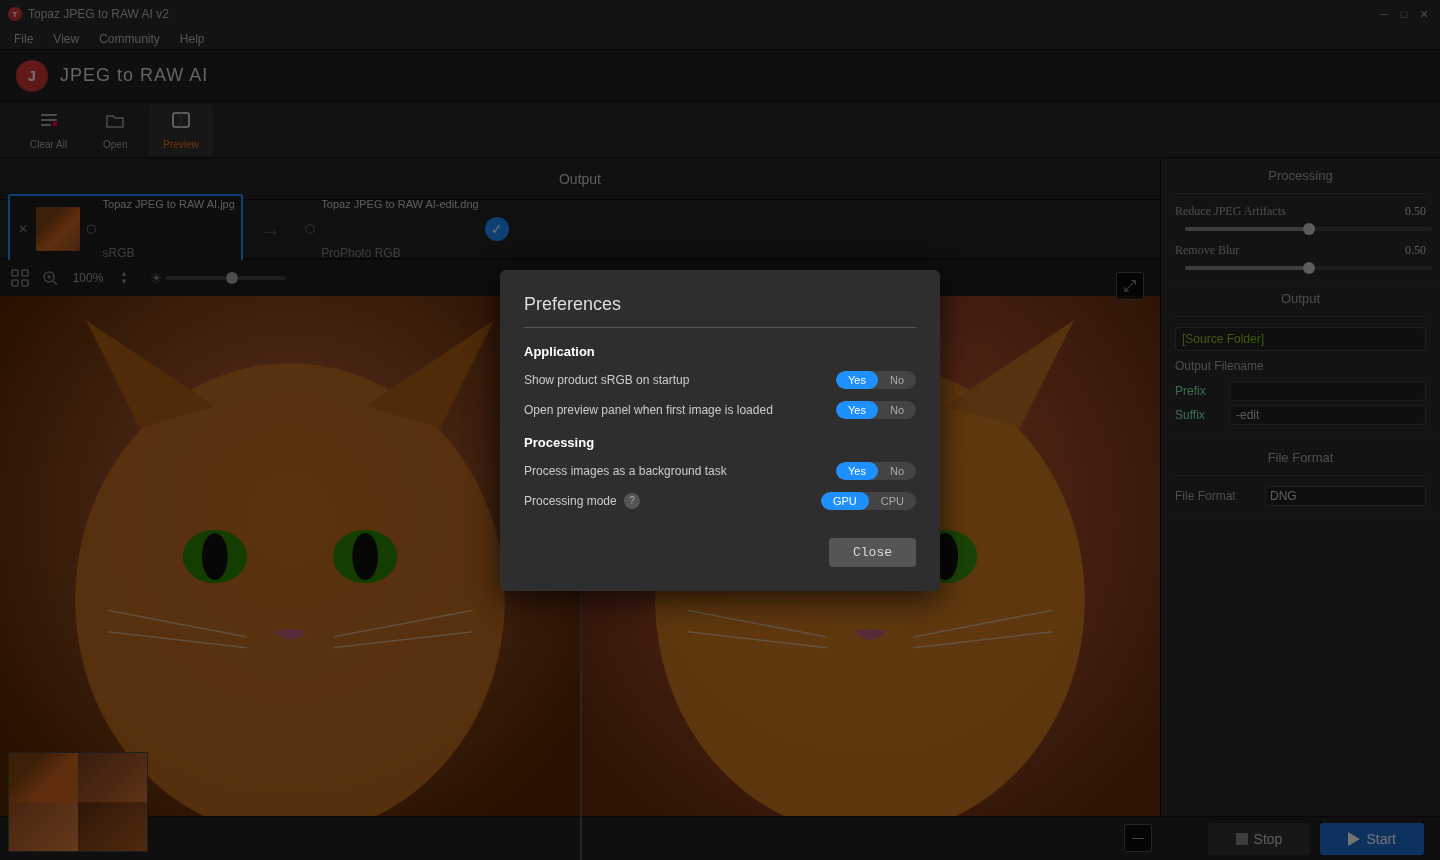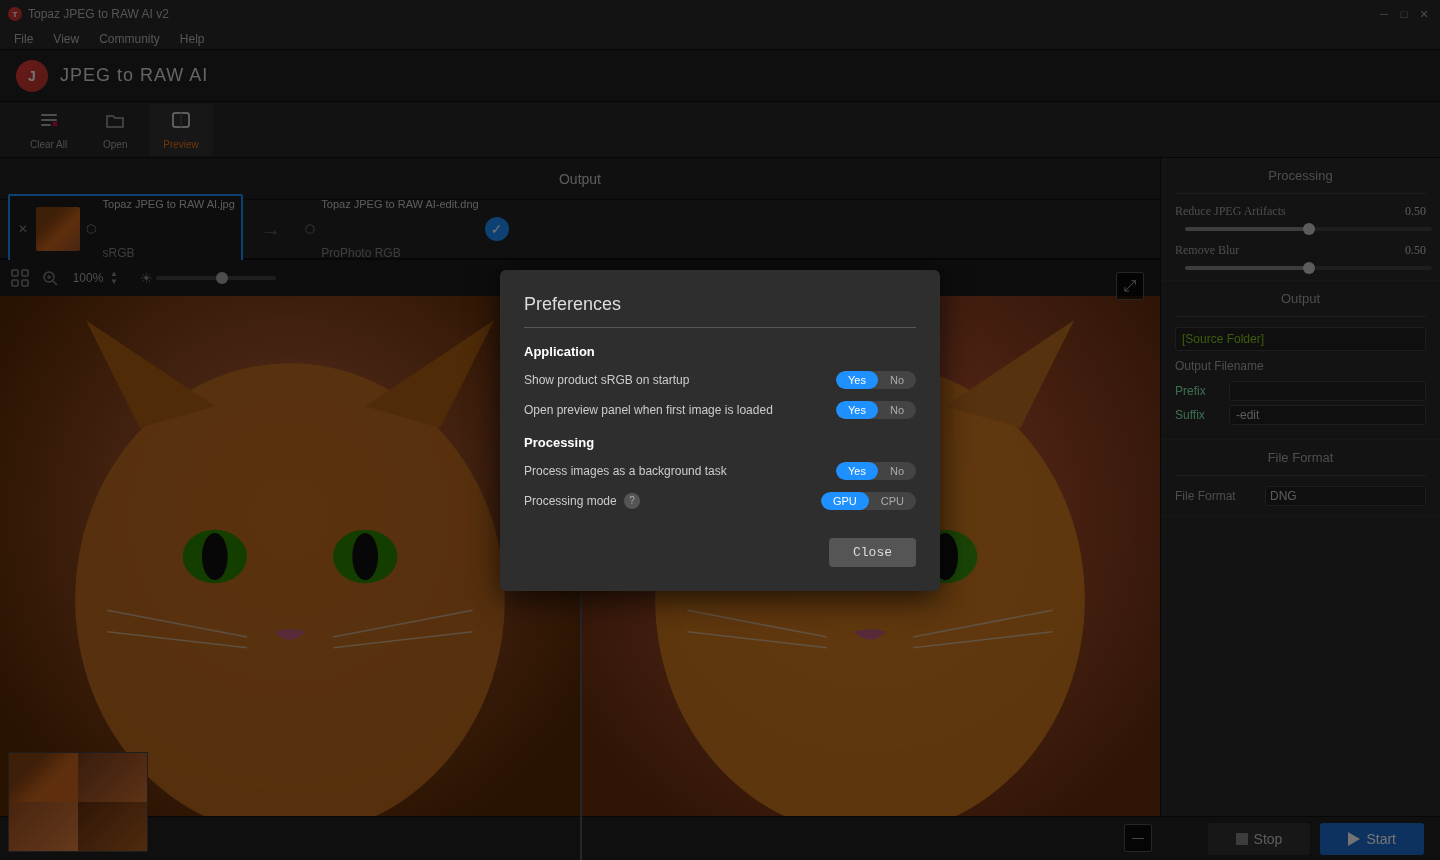--- a/index.html
+++ b/index.html
@@ -48,21 +48,21 @@
     .file-close { font-size: 12px; color: #888; cursor: pointer; padding: 2px; }
     .file-external { font-size: 12px; color: #888; cursor: pointer; }
     #arrow-separator { font-size: 20px; color: #666; padding: 0 10px; }
     .output-file-item { display: flex; align-items: center; gap: 6px; padding: 2px 6px; cursor: pointer; }
     .output-check { width: 24px; height: 24px; background: #1e90ff; border-radius: 50%; display: flex; align-items: center; justify-content: center; color: #fff; font-size: 14px; margin-left: auto; }
 
     
     #preview-area { flex: 1; position: relative; overflow: hidden; background: #1a1a1a; }
     #preview-toolbar { position: absolute; top: 0; left: 0; right: 0; height: 36px; display: flex; align-items: center; padding: 0 8px; gap: 6px; z-index: 5; background: rgba(30,30,30,0.8); }
     .preview-tool-btn { width: 24px; height: 24px; display: flex; align-items: center; justify-content: center; color: #888; cursor: pointer; font-size: 14px; }
-    .zoom-display { display: flex; align-items: center; gap: 2px; justify-content: flex-end; }
+    .zoom-display { display: flex; align-items: center; gap: 12px; justify-content: flex-end; }
     .zoom-value { font-size: 12px; color: #aaa; min-width: 40px; text-align: center; }
     .zoom-arrows { display: flex; flex-direction: column; }
     .zoom-arrow { font-size: 8px; color: #888; line-height: 1; cursor: pointer; }
     #brightness-slider { display: flex; align-items: center; gap: 4px; margin-left: 16px; }
     #brightness-icon { font-size: 14px; color: #888; }
     .mini-slider { width: 120px; height: 4px; background: #444; border-radius: 2px; position: relative; }
     .mini-slider-thumb { width: 12px; height: 12px; background: #aaa; border-radius: 50%; position: absolute; top: -4px; left: 60px; cursor: pointer; }
     .preview-label { position: absolute; top: 46px; left: 50%; transform: translateX(-50%); background: rgba(0,0,0,0.7); color: #fff; padding: 4px 14px; border-radius: 4px; font-size: 13px; z-index: 10; pointer-events: none; }
     .thumbnail-panel { position: absolute; bottom: 8px; left: 8px; width: 140px; height: 100px; background: #2a2a2a; border: 1px solid #444; overflow: hidden; z-index: 5; }
     .thumbnail-grid { display: grid; grid-template-columns: 1fr 1fr; height: 100%; }

